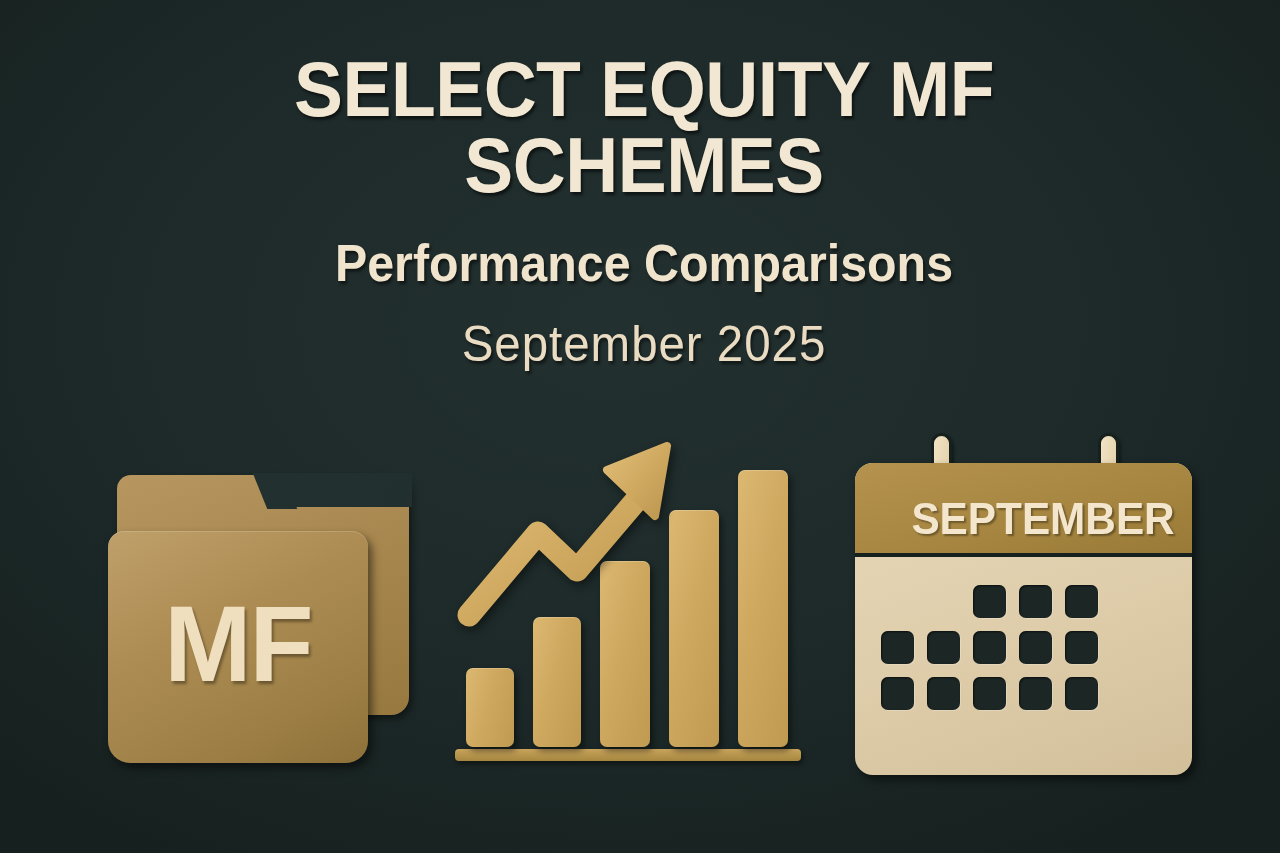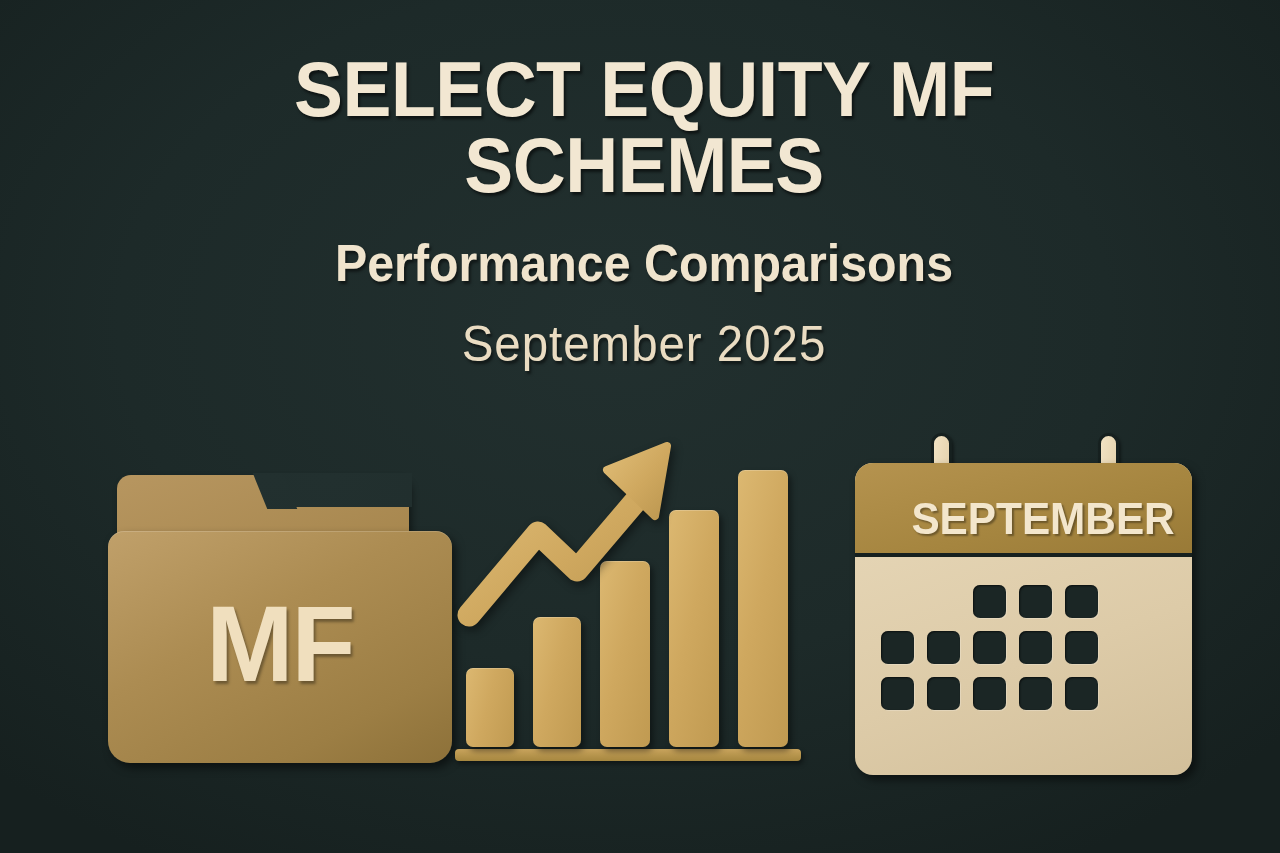--- a/index.html
+++ b/index.html
@@ -115,21 +115,21 @@
     width: 30px;
     height: 36px;
     background:
       radial-gradient(ellipse 900px 620px at 40% 10%, #22302f 0%, #1d2a29 60%, #16201f 100%);
     transform: skewX(22deg);
   }
   .folder-front {
     position: absolute;
     left: 0;
     top: 56px;
-    width: 344px;
+    width: 260px;
     height: 232px;
     background: linear-gradient(152deg, #c0a06a 0%, #ac8c52 40%, #9c7e44 78%, #8d7139 100%);
     border-radius: 16px 16px 22px 22px;
     box-shadow:
       4px 5px 9px rgba(0,0,0,0.5),
       inset 0 1px 0 rgba(255,255,255,0.16);
     display: flex;
     align-items: center;
     justify-content: center;
   }

